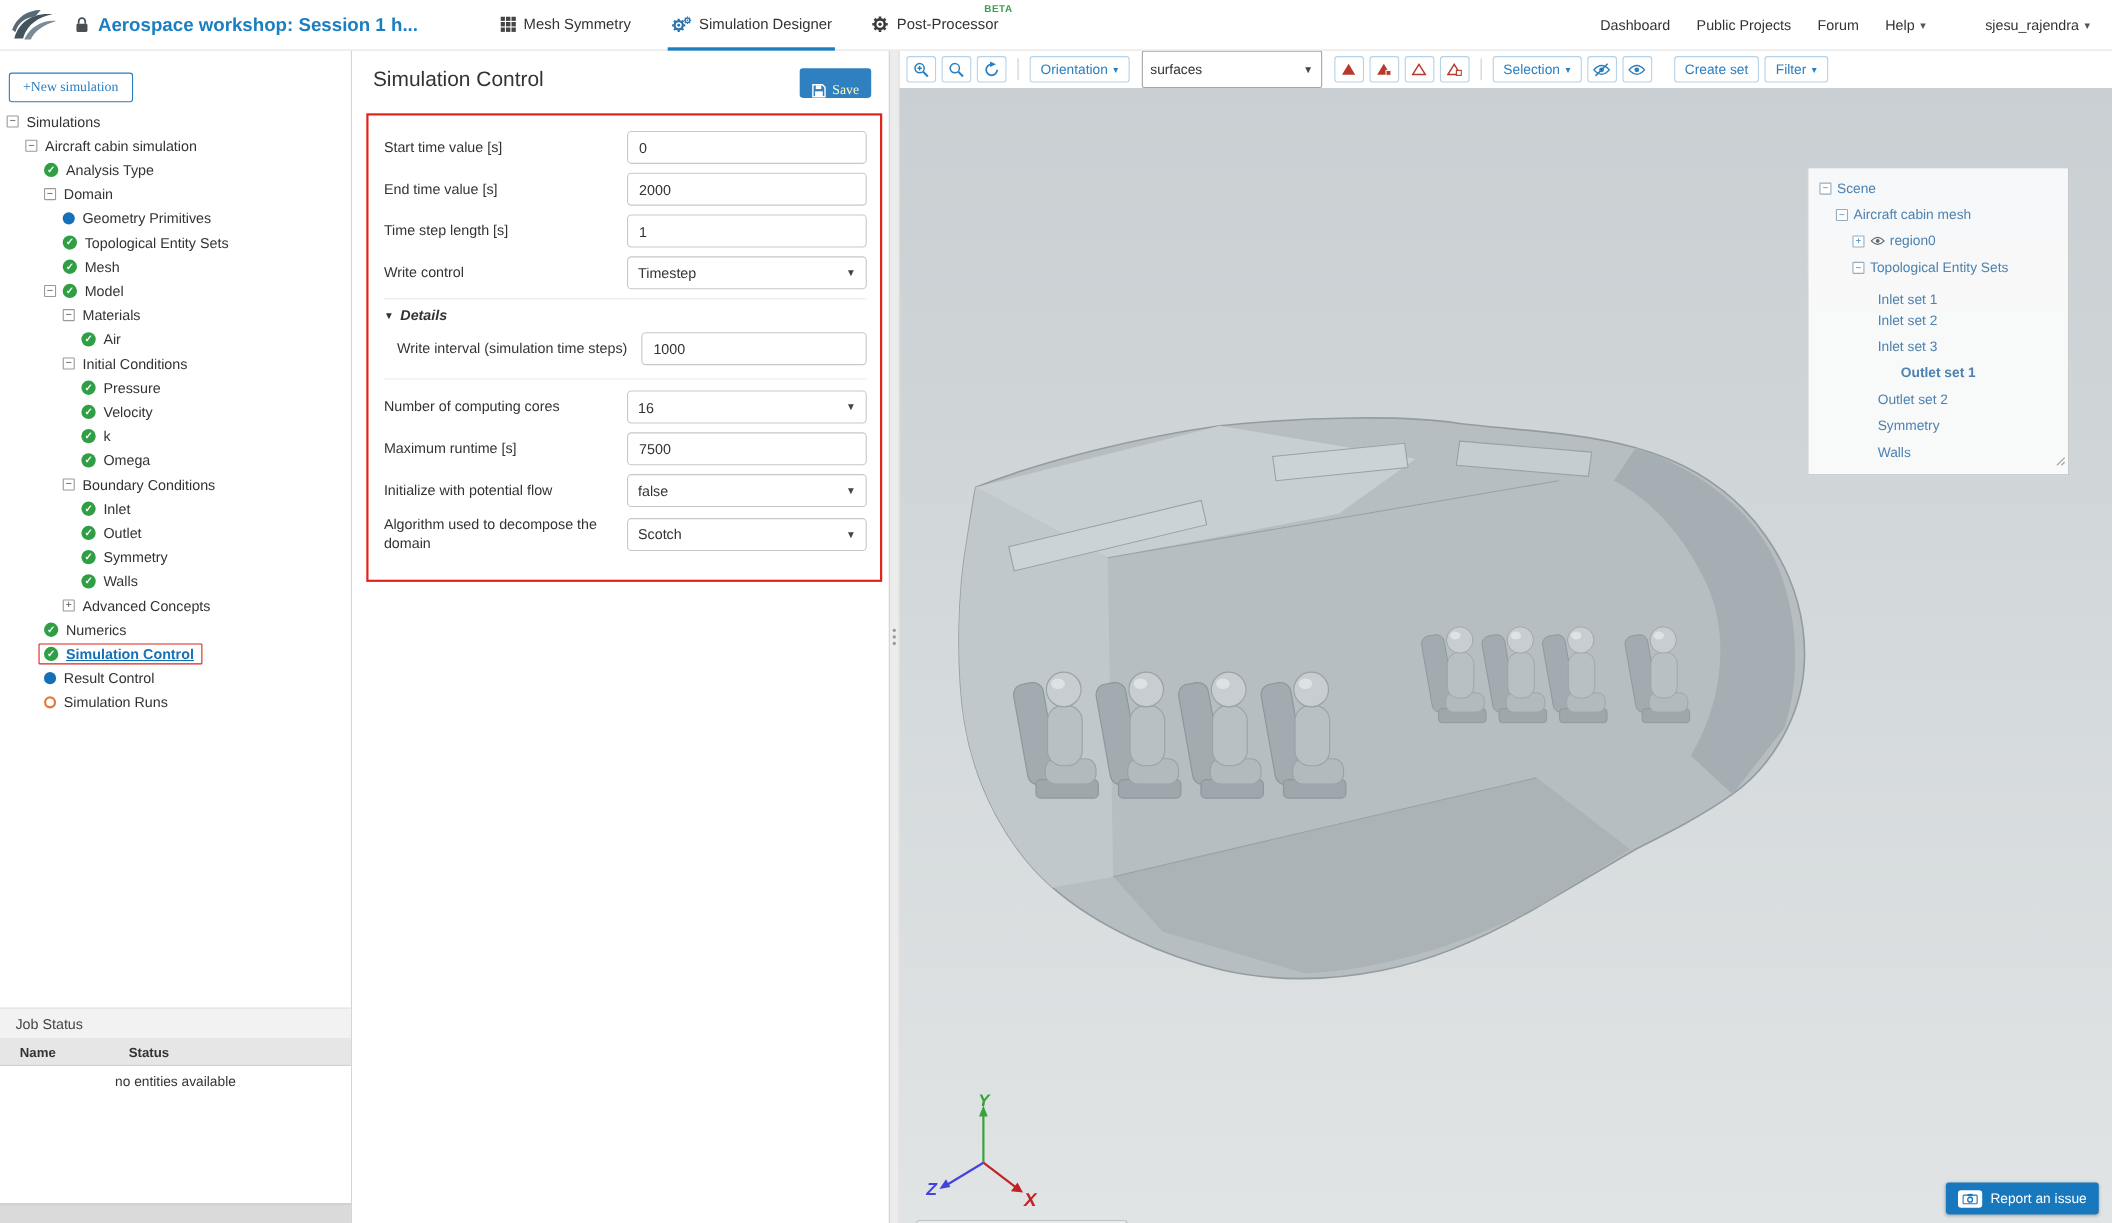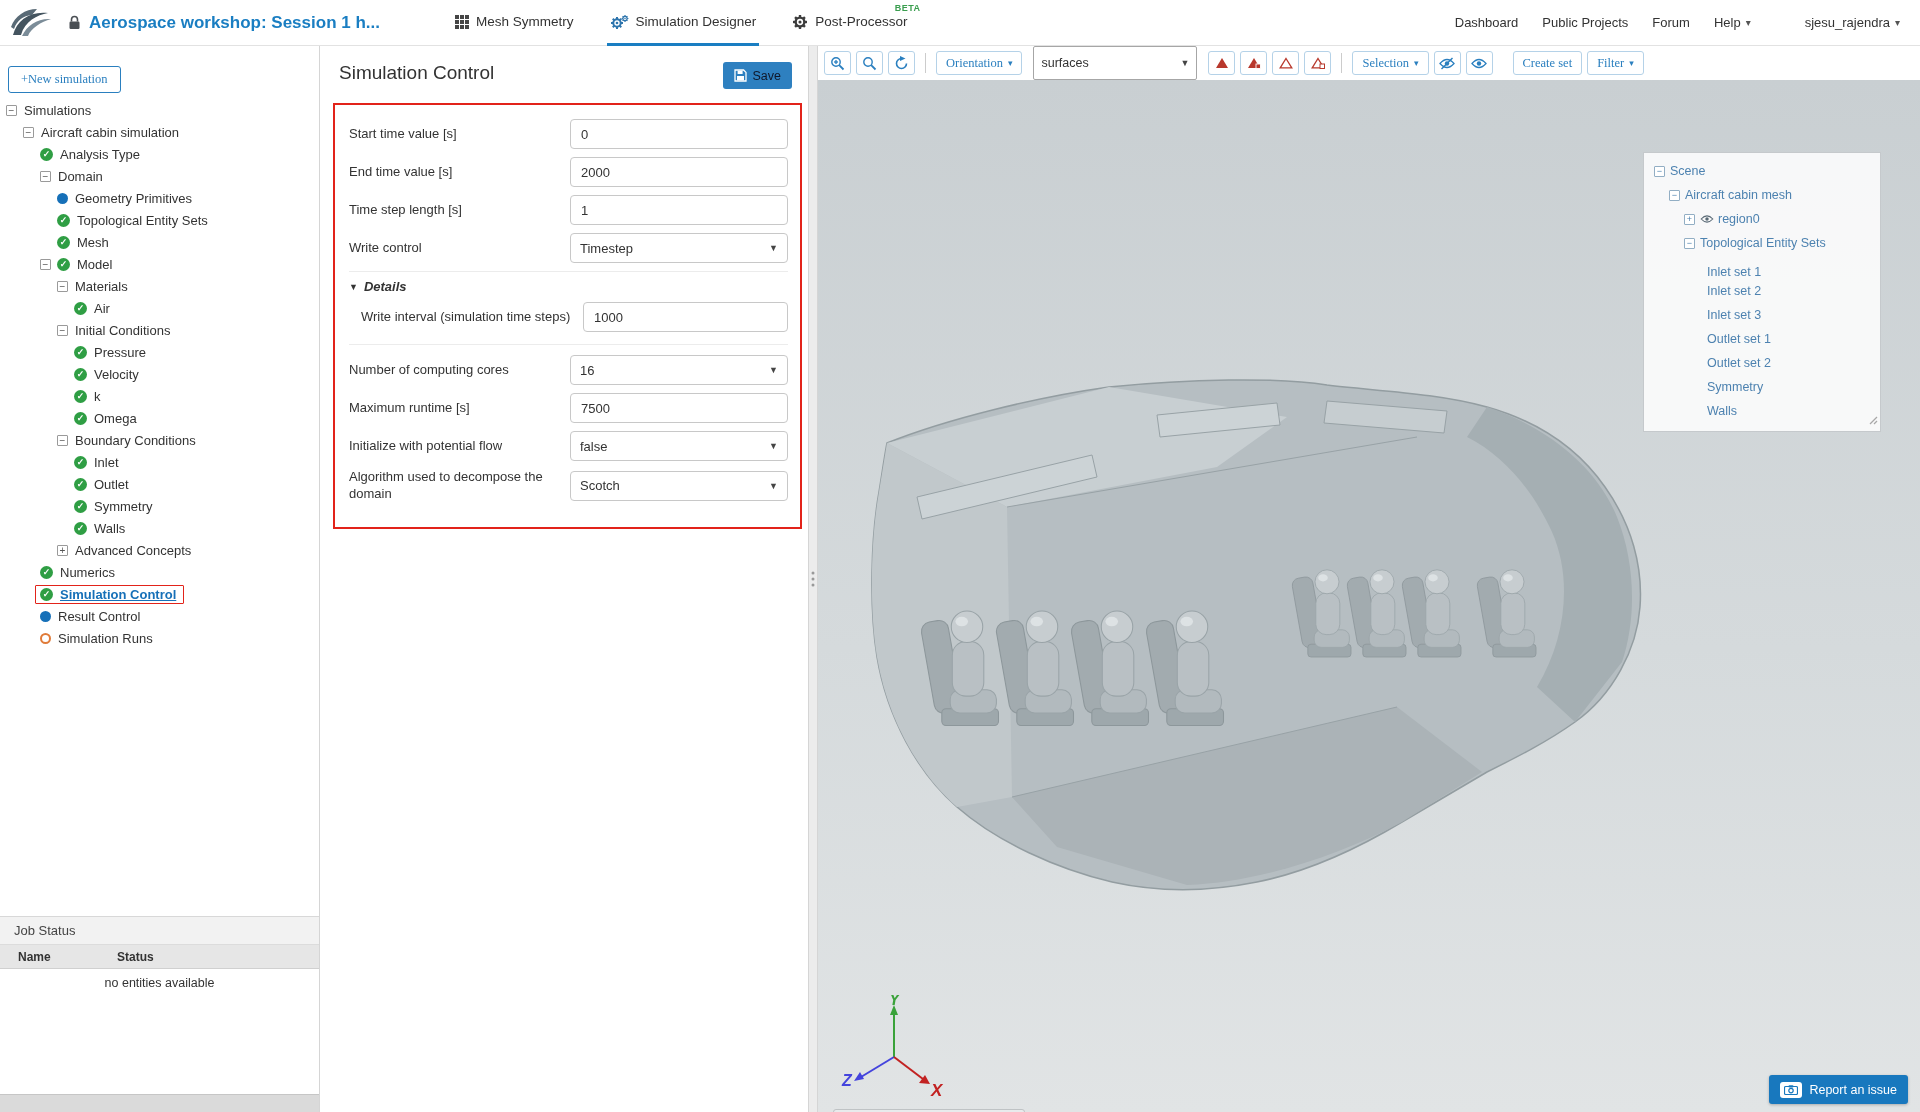--- a/index.html
+++ b/index.html
@@ -41,21 +41,21 @@
 .job-hdr{height:28px;line-height:28px;background:#f2f2f2;border-bottom:1px solid #dcdcdc;padding-left:14px;font-size:13px;color:#444}
 .job-cols{height:24px;background:#e6e6e6;border-bottom:1px solid #d0d0d0;display:flex;align-items:center;font-size:12px;font-weight:bold;color:#333}
 .job-cols span:first-child{padding-left:18px;width:117px}
 .job-empty{margin-top:7px;text-align:center;font-size:12.5px;color:#333}
 .job-footer{position:absolute;bottom:0;left:0;right:0;height:18px;background:#dadada;border-top:1px solid #c6c6c6}
 
 
 .panel{position:absolute;top:46px;left:321px;width:487px;bottom:0;background:#fff}
 .panel-header{display:flex;justify-content:space-between;align-items:flex-start;padding:16px 16px 8px 18px}
 .panel-title{font-size:19px;font-weight:500;color:#333}
-.save-btn{display:flex;align-items:center;gap:6px;background:#2e80c0;color:#0f172a;border:none;border-radius:3px;height:27px;padding:0 11px;font-size:12.5px;cursor:pointer;font-family:Liberation Sans, sans-serif}
+.save-btn{display:flex;align-items:flex-end;gap:6px;background:#2e80c0;color:#fef9c3;border:none;border-radius:3px;height:27px;padding:0 11px;font-size:12.5px;cursor:pointer;font-family:Liberation Serif, serif}
 .form-box{margin:6px 6px 0 12px;border:2px solid #e2231a;padding:14px 12px 16px 14px}
 .field-row{display:flex;align-items:center;margin-bottom:8px}
 .field-label{flex:1;font-size:13px;color:#333;padding-right:10px;line-height:1.3}
 .field-input{width:218px;height:30px;border:1px solid #c8c8c8;border-radius:4px;font-size:13px;color:#333;padding:0 10px;font-family:"Liberation Sans",sans-serif;background:#fff}
 .field-select{width:218px;height:30px;border:1px solid #c8c8c8;border-radius:4px;display:flex;align-items:center;padding:0 9px;cursor:pointer;background:#fff}
 .sel-value{flex:1;font-size:13px;color:#333}
 .sel-caret{font-size:9px;color:#444}
 .details-sec{border-top:1px solid #ececec;border-bottom:1px solid #ececec;padding:7px 0 4px;margin:2px 0 10px}
 .details-hdr{display:flex;align-items:center;gap:6px;margin-bottom:8px;cursor:pointer}
 .dtri{font-size:9px;color:#333}
@@ -64,21 +64,21 @@
 .compact .field-input{width:205px}
 
 
 .divider{position:absolute;top:46px;left:808px;width:10px;bottom:0;background:#ececec;border-left:1px solid #d5d5d5;border-right:1px solid #d5d5d5;cursor:col-resize}
 .grip{position:absolute;top:50%;left:50%;transform:translate(-50%,-50%);display:flex;flex-direction:column;gap:3px}
 .grip i{width:3px;height:3px;border-radius:50%;background:#999}
 
 
 .viewport{position:absolute;top:46px;left:818px;right:0;bottom:0;background:#fff}
 .vp-toolbar{position:absolute;top:0;left:0;right:0;height:34px;background:#fff;display:flex;align-items:center;gap:5px;padding:0 6px;z-index:5}
-.vbtn{height:24px;border:1px solid #b5d2e8;background:#fff;color:#2a7fbf;border-radius:3px;font-size:12.5px;display:inline-flex;align-items:center;gap:5px;padding:0 9px;cursor:pointer;font-family:Liberation Serif, serif}
+.vbtn{height:24px;border:1px solid #b5d2e8;background:#fff;color:#2a7fbf;border-radius:3px;font-size:12.5px;display:inline-flex;align-items:center;gap:5px;padding:0 9px;cursor:pointer;font-family:Liberation Sans, sans-serif}
 .vbtn.icon{width:27px;padding:0;justify-content:center}
 .vbtn .caret{font-size:9px}
 .vsep{width:1px;height:20px;background:#ccc;margin:0 5px;flex:none}
 .vselect{width:164px;height:24px;border:1px solid #a6a6a6;background:#fff;border-radius:2px;display:flex;align-items:center;padding:16px 7px;cursor:pointer;margin:0 6px}
 .vselect span:first-child{flex:1;font-size:12.5px;color:#333}
 .vselect .caret{font-size:9px;color:#444}
 .vp-canvas{position:absolute;top:34px;left:0;right:0;bottom:0;background:linear-gradient(180deg,#c9cfd2 0%,#d5dadc 55%,#e1e4e5 100%);overflow:hidden}
 .model-svg{position:absolute;left:39px;top:263px}
 
 
@@ -614,21 +614,21 @@
           </div>
           <div class="sc-row" style="padding-left: 63px; align-items: flex-end;">
             <span class="sc-label">Inlet set 1</span>
           </div>
           <div class="sc-row" style="padding-left: 63px;">
             <span class="sc-label">Inlet set 2</span>
           </div>
           <div class="sc-row" style="padding-left: 63px;">
             <span class="sc-label">Inlet set 3</span>
           </div>
-          <div class="sc-row" style="padding-left: 63px;">
+          <div class="sc-row" style="padding-left: 84px; font-weight: bold;">
             <span class="sc-label">Outlet set 1</span>
           </div>
           <div class="sc-row" style="padding-left: 63px;">
             <span class="sc-label">Outlet set 2</span>
           </div>
           <div class="sc-row" style="padding-left: 63px;">
             <span class="sc-label">Symmetry</span>
           </div>
           <div class="sc-row" style="padding-left: 63px;">
             <span class="sc-label">Walls</span>

